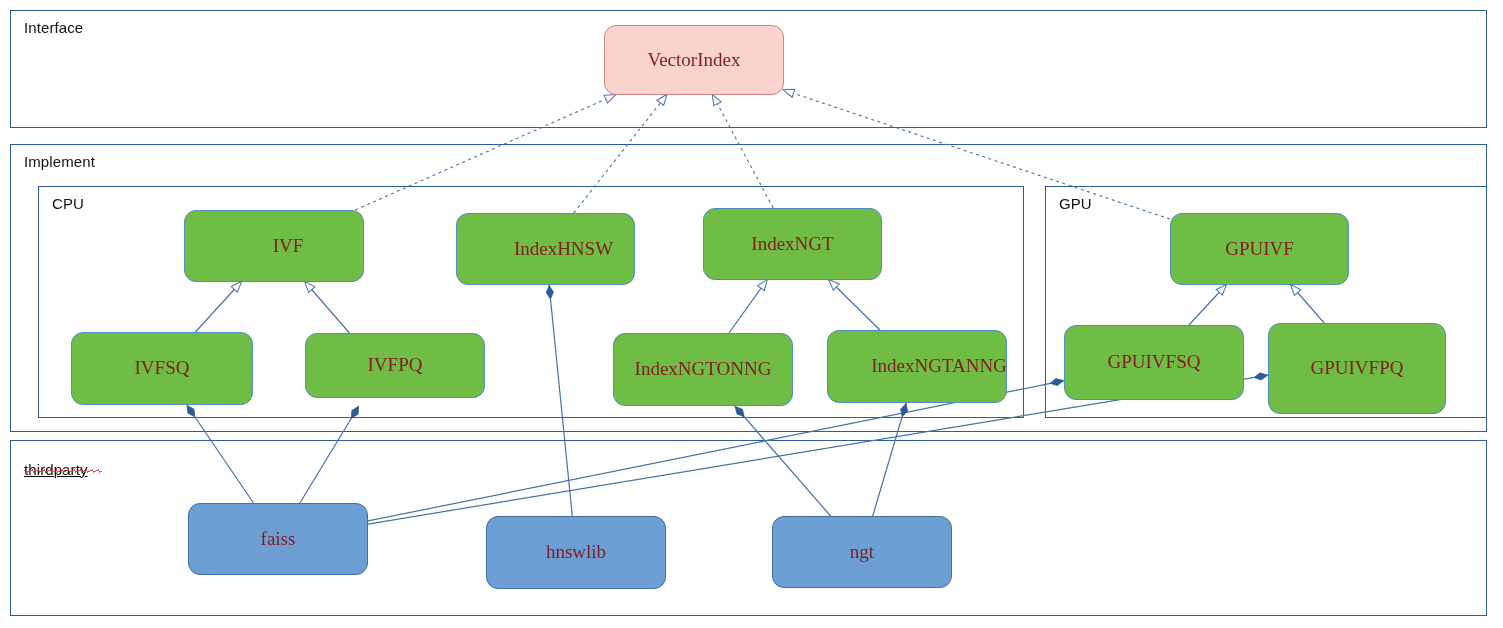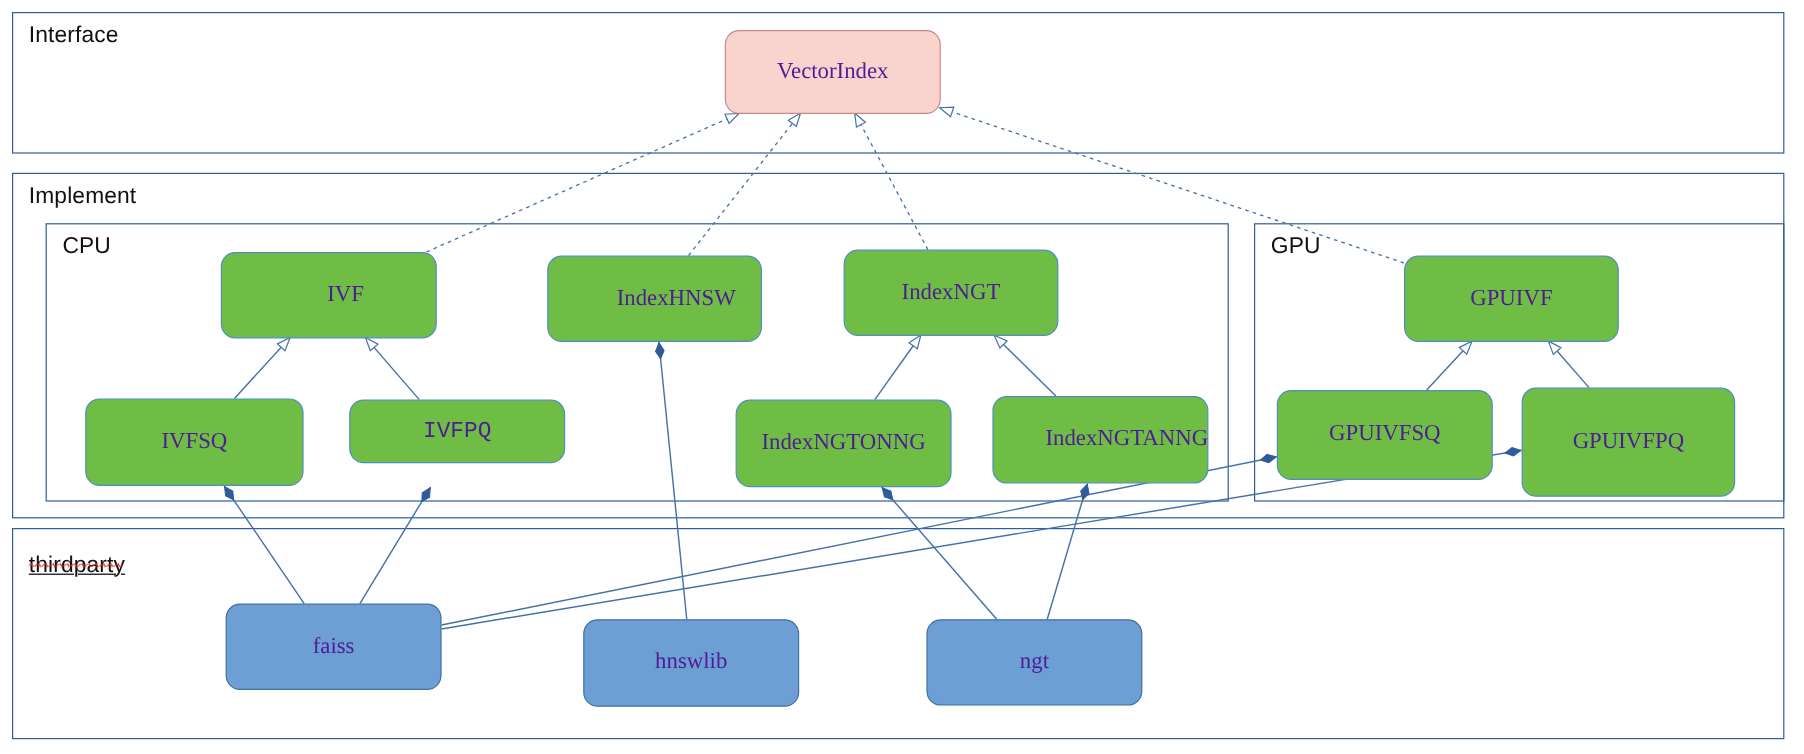--- a/index.html
+++ b/index.html
@@ -24,21 +24,21 @@
   }
   .container-box {
     position: absolute;
     border: 1px solid #2E5C9A;
     background: transparent;
     box-sizing: border-box;
   }
   .container-label {
     position: absolute;
     font-family: "Liberation Sans", sans-serif;
-    font-size: 19px;
+    font-size: 15px;
     color: #111111;
     white-space: nowrap;
     letter-spacing: 0.1px;
   }
   .container-label.misspelled {
     text-decoration: underline;
     text-decoration-color: #000000;
     text-decoration-thickness: 1px;
     margin-top: 12px;
   }
@@ -55,21 +55,21 @@
   .node {
     position: absolute;
     box-sizing: border-box;
     border-radius: 12px;
     border: 1px solid #41719C;
     display: flex;
     align-items: center;
     justify-content: center;
     font-family: "Liberation Serif", serif;
     font-size: 19px;
-    color: #4c1d95;
+    color: #7f1d1d;
     text-align: center;
     line-height: 1.1;
   }
   .node.pink {
     background: #FAD3CE;
     border-color: #C98A86;
   }
   .node.green {
     background: #70BD45;
     border-color: #4E8FBF;
@@ -138,21 +138,21 @@
       </div>
       <div class="node green" style="left: 456px; top: 213px; width: 179px; height: 72px; padding-left: 36px;">
         <span class="node-label">IndexHNSW</span>
       </div>
       <div class="node green" style="left: 703px; top: 208px; width: 179px; height: 72px;">
         <span class="node-label">IndexNGT</span>
       </div>
       <div class="node green" style="left: 71px; top: 332px; width: 182px; height: 73px;">
         <span class="node-label">IVFSQ</span>
       </div>
-      <div class="node green" style="left: 291px; top: 333px; width: 180px; height: 53px; font-family: Liberation Mono, monospace;">
+      <div class="node green" style="left: 305px; top: 333px; width: 180px; height: 65px;">
         <span class="node-label">IVFPQ</span>
       </div>
       <div class="node green" style="left: 613px; top: 333px; width: 180px; height: 73px;">
         <span class="node-label">IndexNGTONNG</span>
       </div>
       <div class="node green" style="left: 827px; top: 330px; width: 180px; height: 73px; padding-left: 44px;">
         <span class="node-label">IndexNGTANNG</span>
       </div>
       <div class="node green" style="left: 1170px; top: 213px; width: 179px; height: 72px;">
         <span class="node-label">GPUIVF</span>

